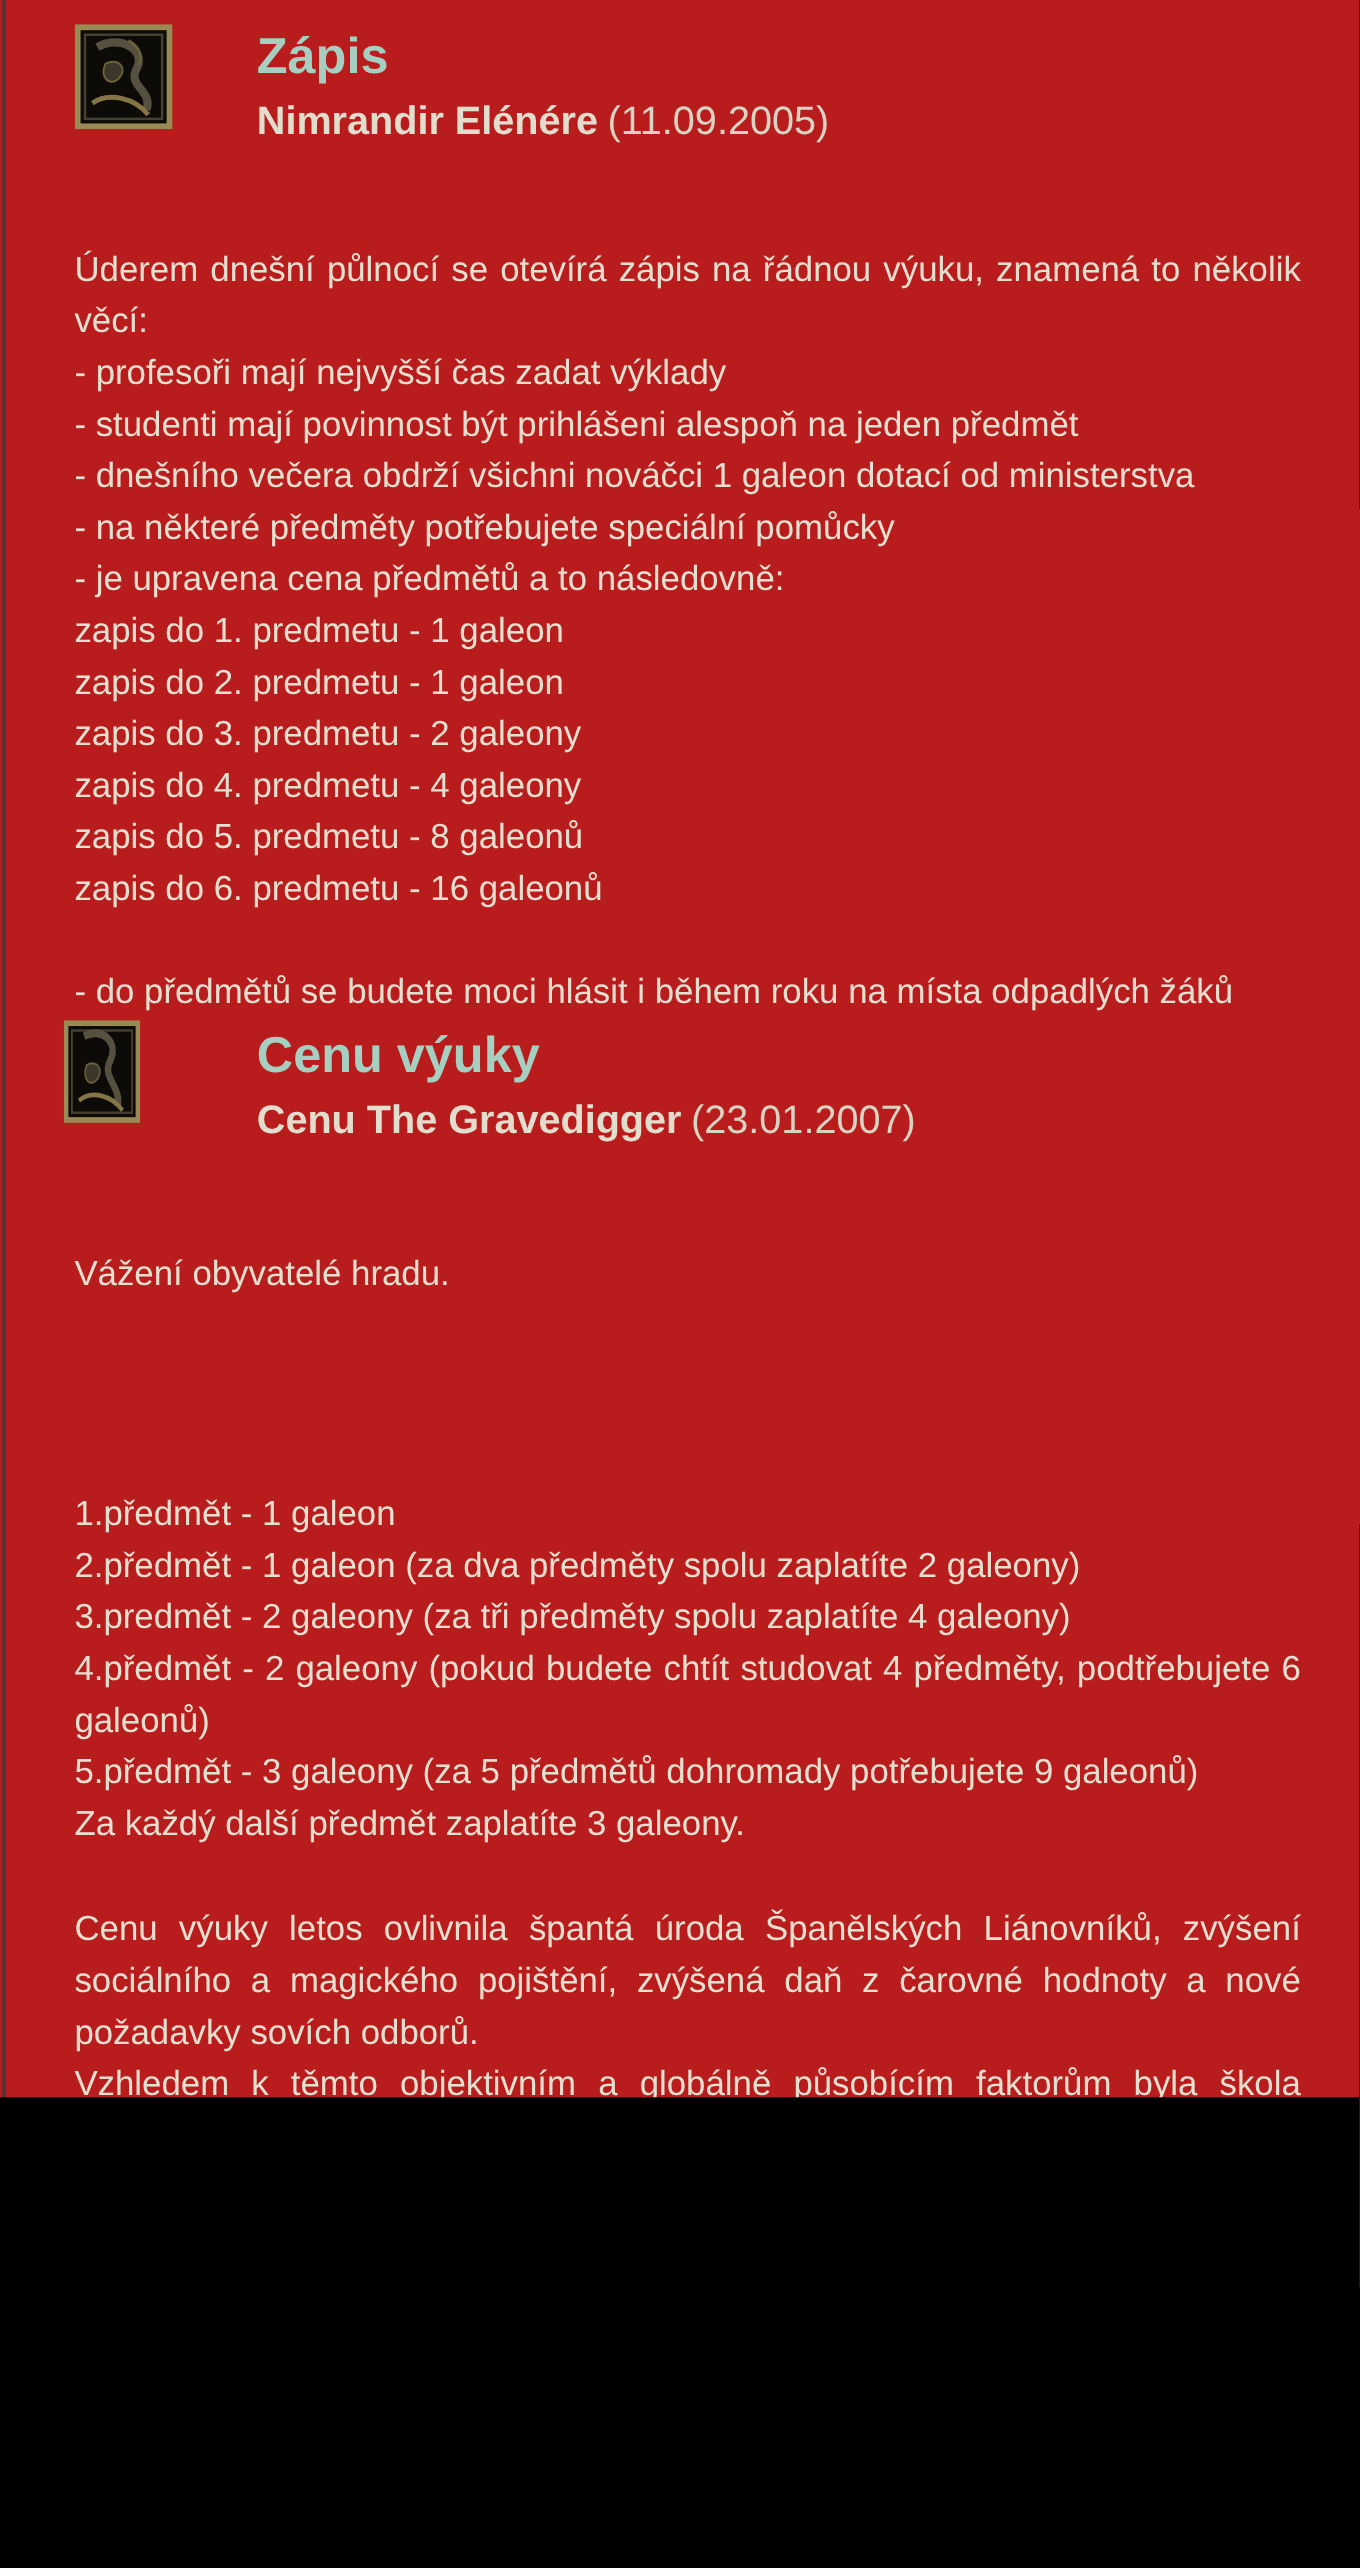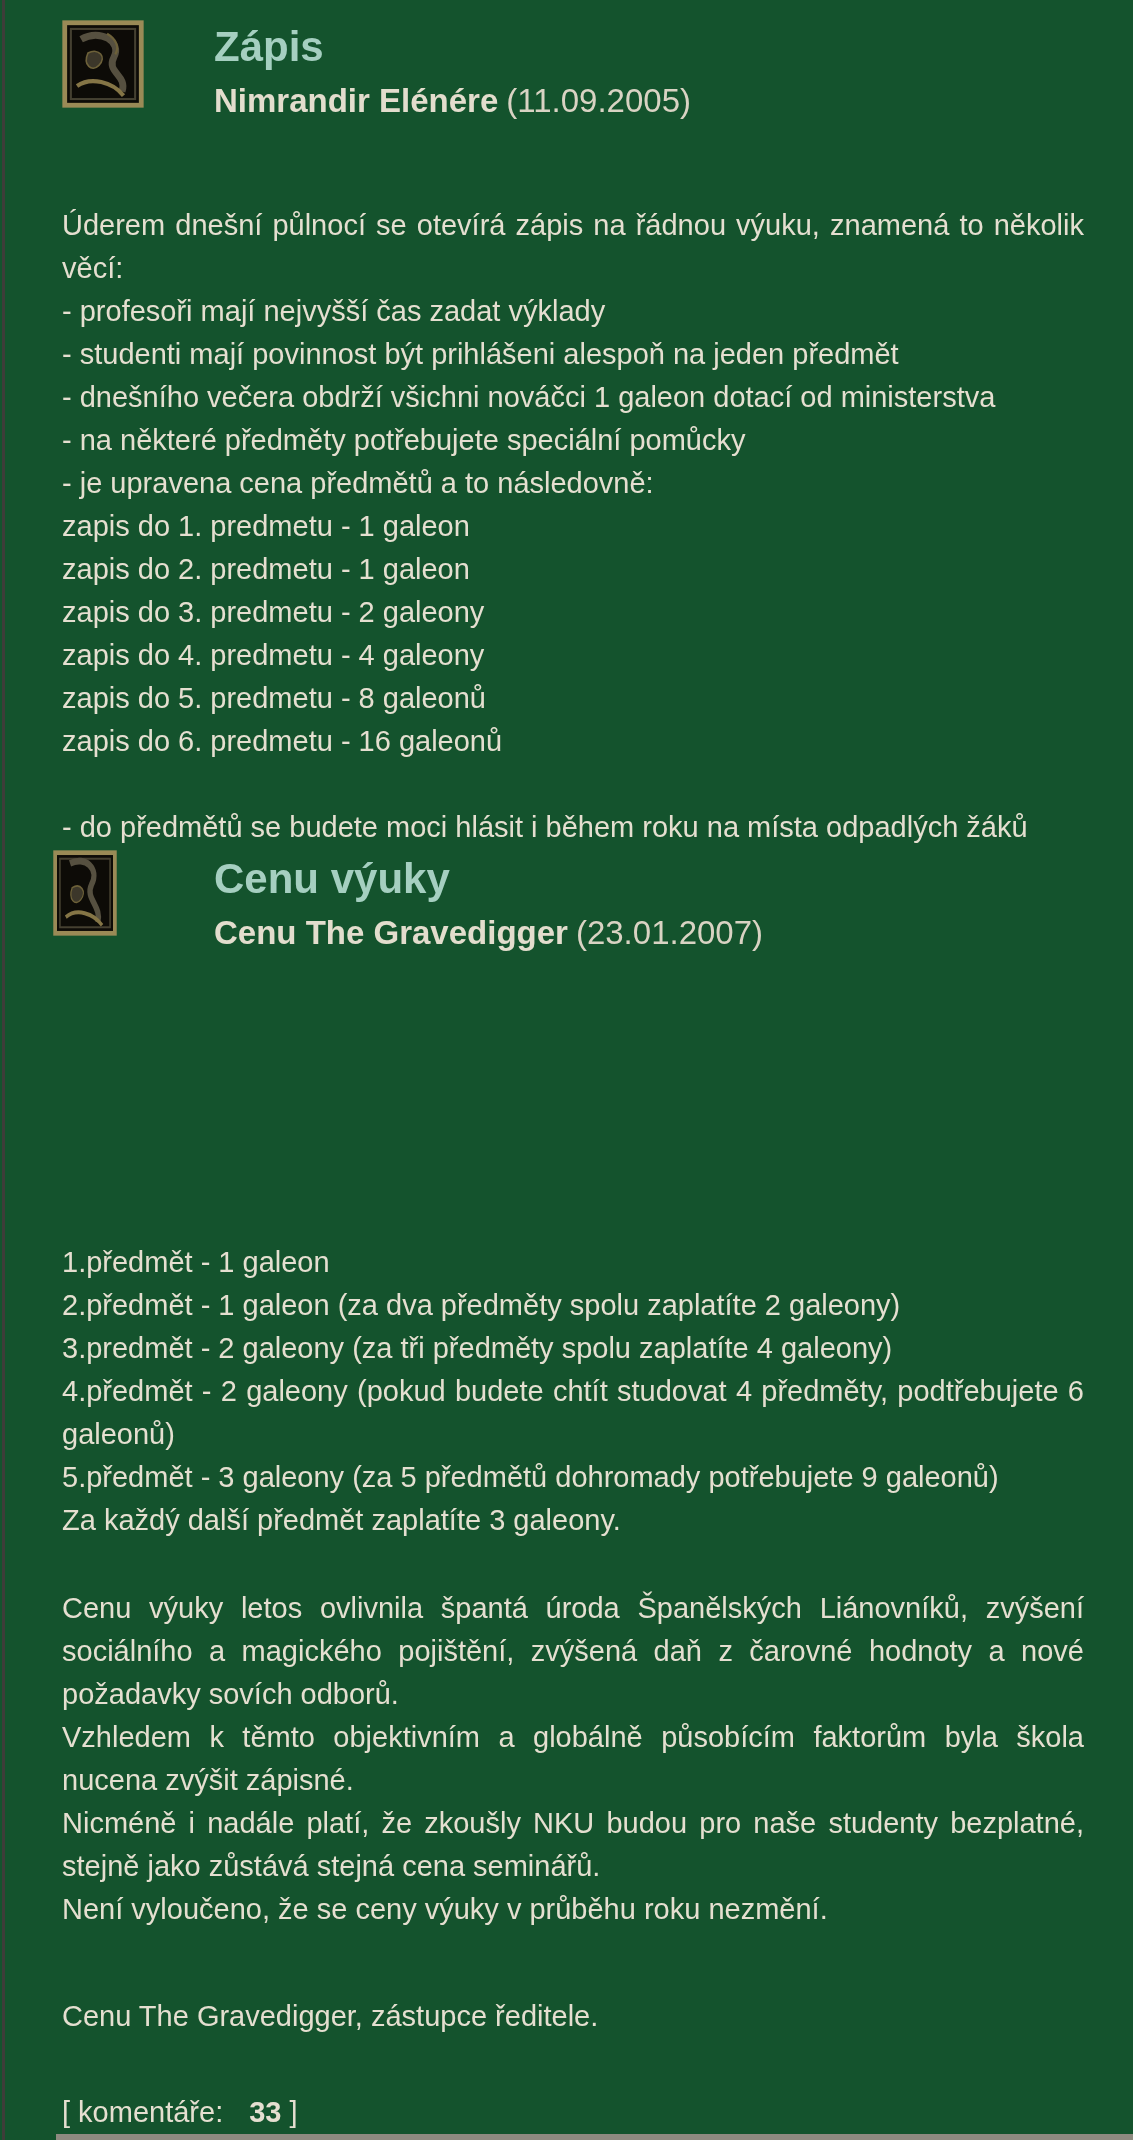--- a/index.html
+++ b/index.html
@@ -1,19 +1,19 @@
 <!DOCTYPE html>
 <html lang="cs"><head>
 <meta charset="utf-8">
 <style>
   html,body{margin:0;padding:0;background:#000;}
   .page{
     position:relative;
-    width:1133px;height:2140px;
-    background:#14532d;
+    width:1133px;height:1748px;
+    background:#b91c1c;
     font-family:"Liberation Sans", sans-serif;
     color:#e5dfd0;
     overflow:hidden;
   }
   .left-border{
     position:absolute;left:2px;top:0;width:3px;height:2140px;
     background:#3e3d39;
   }
   .post-icon{position:absolute;}
   .post-icon svg{display:block;width:100%;height:100%;}
@@ -106,20 +106,21 @@
       <path d="M12 50 C22 43, 38 47, 46 56" stroke="#857546" stroke-width="3" fill="none"></path>
       <path d="M18 28 C26 24, 32 31, 26 37 C21 42, 14 37, 18 28 Z" fill="#3c372a" stroke="#6d6139" stroke-width="1.2"></path>
     </svg>
   </div>
   <header class="post-head head2">
     <h1 class="post-title">Cenu výuky</h1>
     <div class="byline">
       <span class="author">Cenu The Gravedigger</span><span class="date">(23.01.2007)</span>
     </div>
   </header>
+  <div class="textblock greeting">Vážení obyvatelé hradu.</div>
   <div class="textblock prices">1.předmět - 1 galeon
 2.předmět - 1 galeon (za dva předměty spolu zaplatíte 2 galeony)
 3.predmět - 2 galeony (za tři předměty spolu zaplatíte 4 galeony)
 4.předmět - 2 galeony (pokud budete chtít studovat 4 předměty, podtřebujete 6 galeonů)
 5.předmět - 3 galeony (za 5 předmětů dohromady potřebujete 9 galeonů)
 Za každý další předmět zaplatíte 3 galeony.</div>
   <div class="textblock reasons">Cenu výuky letos ovlivnila špantá úroda Španělských Liánovníků, zvýšení sociálního a magického pojištění, zvýšená daň z čarovné hodnoty a nové požadavky sovích odborů.
 Vzhledem k těmto objektivním a globálně působícím faktorům byla škola nucena zvýšit zápisné.
 Nicméně i nadále platí, že zkoušly NKU budou pro naše studenty bezplatné, stejně jako zůstává stejná cena seminářů.
 Není vyloučeno, že se ceny výuky v průběhu roku nezmění.</div>

